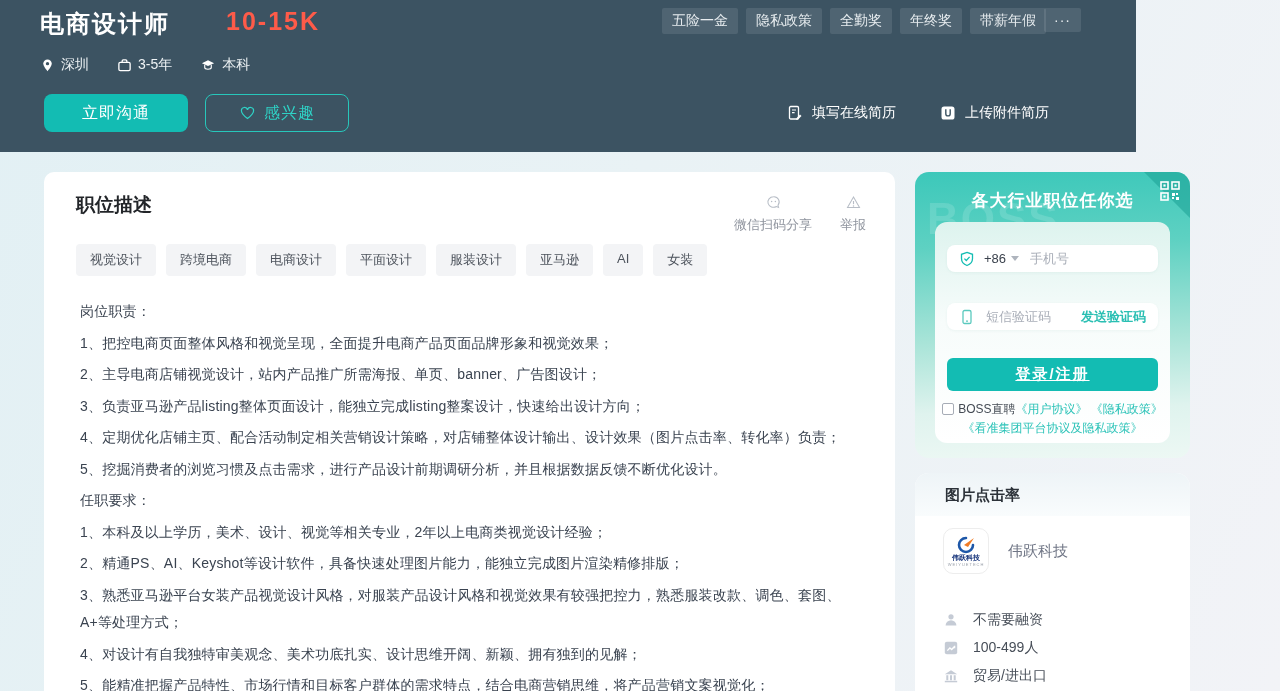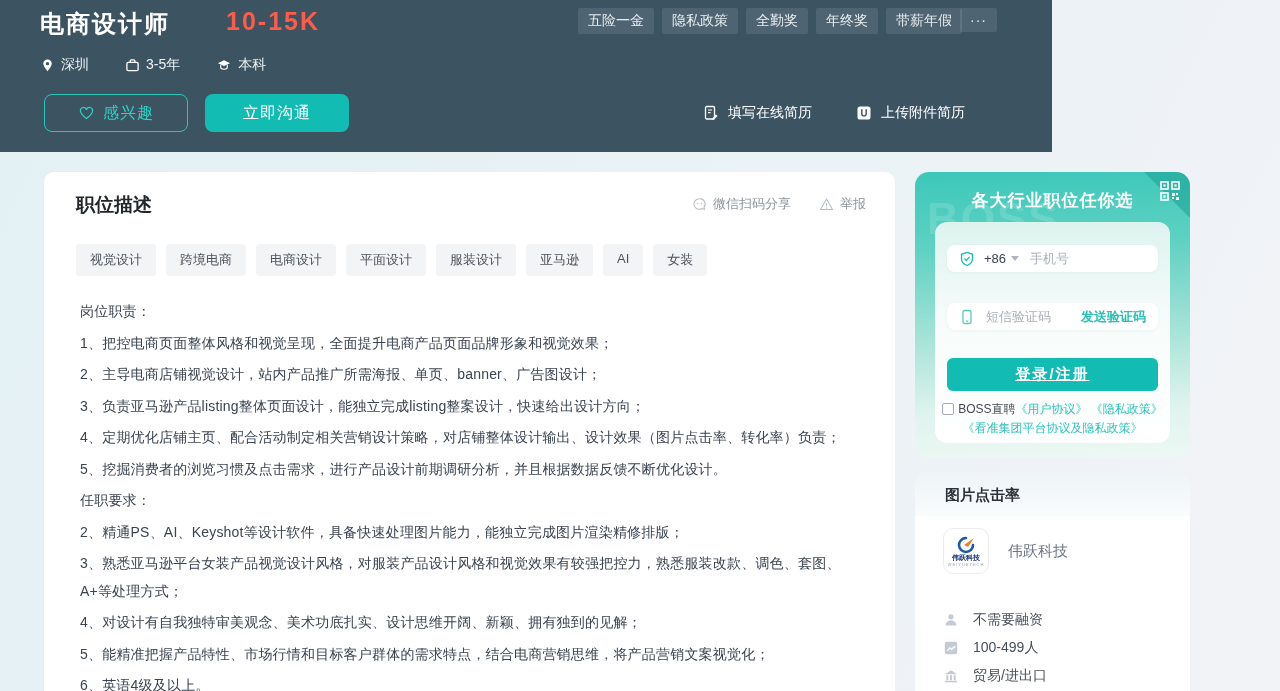--- a/index.html
+++ b/index.html
@@ -2,42 +2,42 @@
 <html><head>
 <meta charset="utf-8">
 <style>
   * { margin:0; padding:0; box-sizing:border-box; }
   html,body { width:1280px; height:691px; overflow:hidden; }
   body { font-family:"Liberation Sans","DejaVu Sans",sans-serif; }
   .stage { position:relative; width:1280px; height:691px; overflow:hidden;
            background:linear-gradient(115deg,#e2f0f4 0%,#e9f2f5 45%,#f2f3f7 100%); }
 
   
-  .header { position:absolute; left:0; top:0; width:1052px; height:152px; background:#3c5362; color:#fff; }
+  .header { position:absolute; left:0; top:0; width:1136px; height:152px; background:#3c5362; color:#fff; }
   .job-title { position:absolute; left:40px; top:8px; font-size:24px; font-weight:bold; letter-spacing:2px; color:#fff; }
   .salary { position:absolute; left:226px; top:7px; font-size:25px; font-weight:bold; letter-spacing:2px; color:#fe5b49; }
   .welfare { position:absolute; top:8px; right:90px; display:flex; gap:8px; }
   .welfare-tag { background:rgba(255,255,255,.10); color:#e7ecef; font-size:14px; padding:4px 10px; border-radius:2px; white-space:nowrap; }
   .more-tag { letter-spacing:1px; cursor:pointer; }
-  .meta { position:absolute; left:40px; top:56px; display:flex; gap:36px; align-items:center; font-size:14px; color:#eef3f5; }
+  .meta { position:absolute; left:40px; top:56px; display:flex; gap:28px; align-items:center; font-size:14px; color:#eef3f5; }
   .meta-item { display:flex; align-items:center; gap:6px; }
   .meta-item svg { display:block; }
   .actions { position:absolute; left:44px; top:94px; display:flex; gap:17px; }
   .btn { width:144px; height:38px; border-radius:8px; display:flex; align-items:center; justify-content:center; gap:8px; font-size:16px; cursor:pointer; letter-spacing:1px; }
   .btn-interested { border:1px solid #27c7bb; color:#2fd2c6; background:transparent; }
   .btn-chat { background:#13bcb3; color:#fff; border:none; }
   .resume-links { position:absolute; top:104px; right:87px; display:flex; gap:44px; }
   .resume-link { display:flex; align-items:center; gap:9px; font-size:14px; color:#fff; cursor:pointer; }
 
   
   .job-card { position:absolute; left:44px; top:172px; width:851px; height:560px; background:#fff; border-radius:10px; padding:20px 32px; }
   .job-card-head { position:relative; height:24px; }
   .job-card-title { font-size:19px; font-weight:bold; color:#222529; }
   .head-tools { position:absolute; right:-3px; top:3px; display:flex; gap:28px; align-items:center; }
-  .tool-link { display:flex; align-items:center; gap:6px; font-size:13px; color:#8f949e; cursor:pointer; }
+  .tool-link { display:flex; align-items:center; gap:6px; font-size:13px; color:#8f949e; cursor:pointer;flex-direction:column; }
   .skill-tags { margin-top:28px; display:flex; gap:10px; }
   .skill-tag { background:#f3f4f6; color:#4d535c; font-size:13px; padding:7px 14px; border-radius:4px; white-space:nowrap; }
   .desc { margin-top:22px; font-size:14px; color:#3a4350; line-height:27.5px; letter-spacing:.2px; }
   .desc p { margin:4px; }
 
   
   .login-card { position:absolute; left:915px; top:172px; width:275px; height:286px; border-radius:14px; overflow:hidden;
     background:linear-gradient(178deg,#3cc8ba 0%,#5ed1c2 26%,#a9e4d8 58%,#dff3ee 82%,#edf8f4 100%); }
   .login-watermark { position:absolute; left:12px; top:22px; font-size:44px; font-weight:bold; color:rgba(255,255,255,.14); letter-spacing:2px; }
   .login-title { position:absolute; left:0; right:0; top:17px; text-align:center; color:#fff; font-size:17px; font-weight:bold; letter-spacing:1px; }
@@ -112,27 +112,27 @@
       <span class="meta-item">
         <svg width="16" height="15" viewBox="0 0 16 16">
             <path d="M8 2.5 14.5 5.5 8 8.5 1.5 5.5Z" fill="#fff"></path>
             <path d="M4.5 7.2v3c0 1 1.6 1.8 3.5 1.8s3.5-.8 3.5-1.8v-3" fill="none" stroke="#fff" stroke-width="1.2"></path>
           </svg>
         <span>本科</span>
       </span>
     </div>
 
     <div class="actions">
+      <button class="btn btn-chat">立即沟通</button>
       <button class="btn btn-interested">
         <svg width="17" height="16" viewBox="0 0 16 16">
             <path d="M8 13.4C4.2 10.6 1.9 8.1 1.9 5.7a3.1 3.1 0 0 1 6.1-.9 3.1 3.1 0 0 1 6.1.9c0 2.4-2.3 4.9-6.1 7.7Z" fill="none" stroke="#2fd2c6" stroke-width="1.2"></path>
           </svg>
         <span>感兴趣</span>
       </button>
-      <button class="btn btn-chat">立即沟通</button>
     </div>
 
     <div class="resume-links">
       <span class="resume-link">
         <svg width="16" height="16" viewBox="0 0 16 16">
             <rect x="2.5" y="1.5" width="9" height="12.5" rx="1.2" fill="none" stroke="#fff" stroke-width="1.3"></rect>
             <path d="M5 5h4M5 7.6h2.6" stroke="#fff" stroke-width="1.1"></path>
             <path d="m9.6 13 3.4-3.4 1.5 1.5-3.4 3.4-1.9.4z" fill="#fff"></path>
           </svg>
         <span>填写在线简历</span>
@@ -198,20 +198,21 @@
         <p>2、主导电商店铺视觉设计，站内产品推广所需海报、单页、banner、广告图设计；</p>
 
         <p>3、负责亚马逊产品listing整体页面设计，能独立完成listing整案设计，快速给出设计方向；</p>
 
         <p>4、定期优化店铺主页、配合活动制定相关营销设计策略，对店铺整体设计输出、设计效果（图片点击率、转化率）负责；</p>
 
         <p>5、挖掘消费者的浏览习惯及点击需求，进行产品设计前期调研分析，并且根据数据反馈不断优化设计。</p>
 
         <p>任职要求：</p>
 
+        <p>1、本科及以上学历，美术、设计、视觉等相关专业，2年以上电商类视觉设计经验；</p>
 
         <p>2、精通PS、AI、Keyshot等设计软件，具备快速处理图片能力，能独立完成图片渲染精修排版；</p>
 
         <p>3、熟悉亚马逊平台女装产品视觉设计风格，对服装产品设计风格和视觉效果有较强把控力，熟悉服装改款、调色、套图、A+等处理方式；</p>
 
         <p>4、对设计有自我独特审美观念、美术功底扎实、设计思维开阔、新颖、拥有独到的见解；</p>
 
         <p>5、能精准把握产品特性、市场行情和目标客户群体的需求特点，结合电商营销思维，将产品营销文案视觉化；</p>
 
         <p>6、英语4级及以上。</p>

